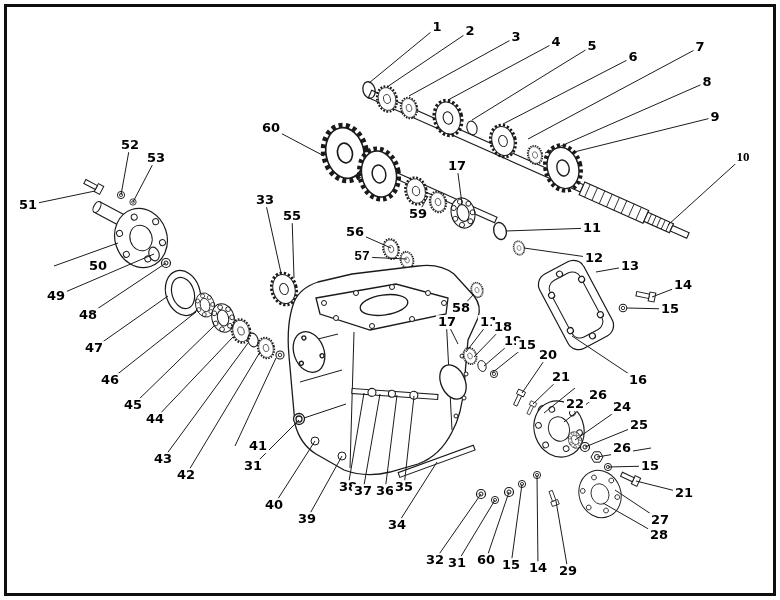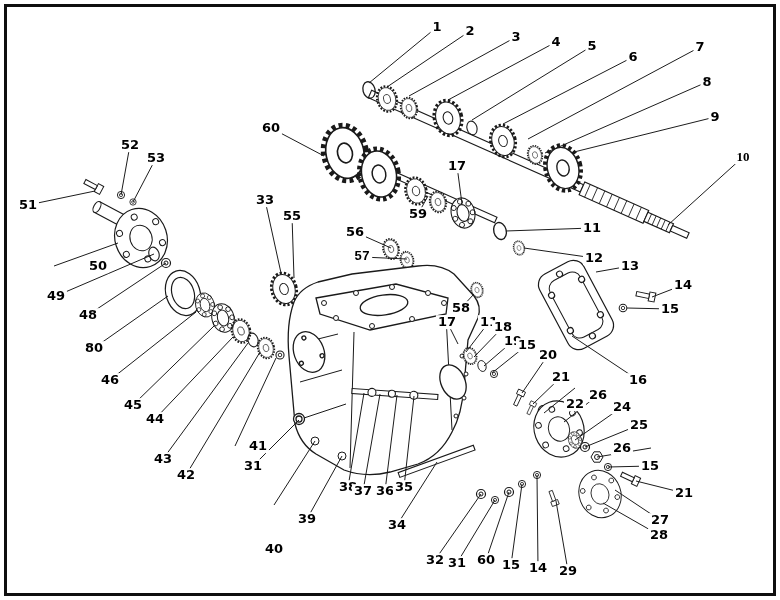--- a/index.html
+++ b/index.html
@@ -326,29 +326,29 @@
       <span class="callout" style="left: 489px; top: 322px;">11</span>
       <span class="callout" style="left: 503px; top: 327px;">18</span>
       <span class="callout" style="left: 513px; top: 341px;">19</span>
       <span class="callout" style="left: 527px; top: 345px;">15</span>
       <span class="callout" style="left: 28px; top: 205px;">51</span>
       <span class="callout" style="left: 130px; top: 145px;">52</span>
       <span class="callout" style="left: 156px; top: 158px;">53</span>
       <span class="callout" style="left: 54px; top: 266px; margin-left: 44px;">50</span>
       <span class="callout" style="left: 56px; top: 296px;">49</span>
       <span class="callout" style="left: 88px; top: 315px;">48</span>
-      <span class="callout" style="left: 94px; top: 348px;">80</span>
+      <span class="callout" style="left: 94px; top: 348px;">47</span>
       <span class="callout" style="left: 110px; top: 380px;">46</span>
       <span class="callout" style="left: 133px; top: 405px;">45</span>
       <span class="callout" style="left: 155px; top: 419px;">44</span>
       <span class="callout" style="left: 163px; top: 459px;">43</span>
       <span class="callout" style="left: 186px; top: 475px;">42</span>
       <span class="callout" style="left: 235px; top: 446px; margin-left: 23px;">41</span>
       <span class="callout" style="left: 253px; top: 466px;">31</span>
-      <span class="callout" style="left: 274px; top: 505px; margin-top: 44px;">40</span>
+      <span class="callout" style="left: 274px; top: 505px;">40</span>
       <span class="callout" style="left: 307px; top: 519px;">39</span>
       <span class="callout" style="left: 348px; top: 487px;">38</span>
       <span class="callout" style="left: 363px; top: 491px;">37</span>
       <span class="callout" style="left: 385px; top: 491px;">36</span>
       <span class="callout" style="left: 404px; top: 487px;">35</span>
       <span class="callout" style="left: 397px; top: 525px;">34</span>
       <span class="callout" style="left: 435px; top: 560px;">32</span>
       <span class="callout" style="left: 457px; top: 563px;">31</span>
       <span class="callout" style="left: 486px; top: 560px;">60</span>
       <span class="callout" style="left: 511px; top: 565px;">15</span>

